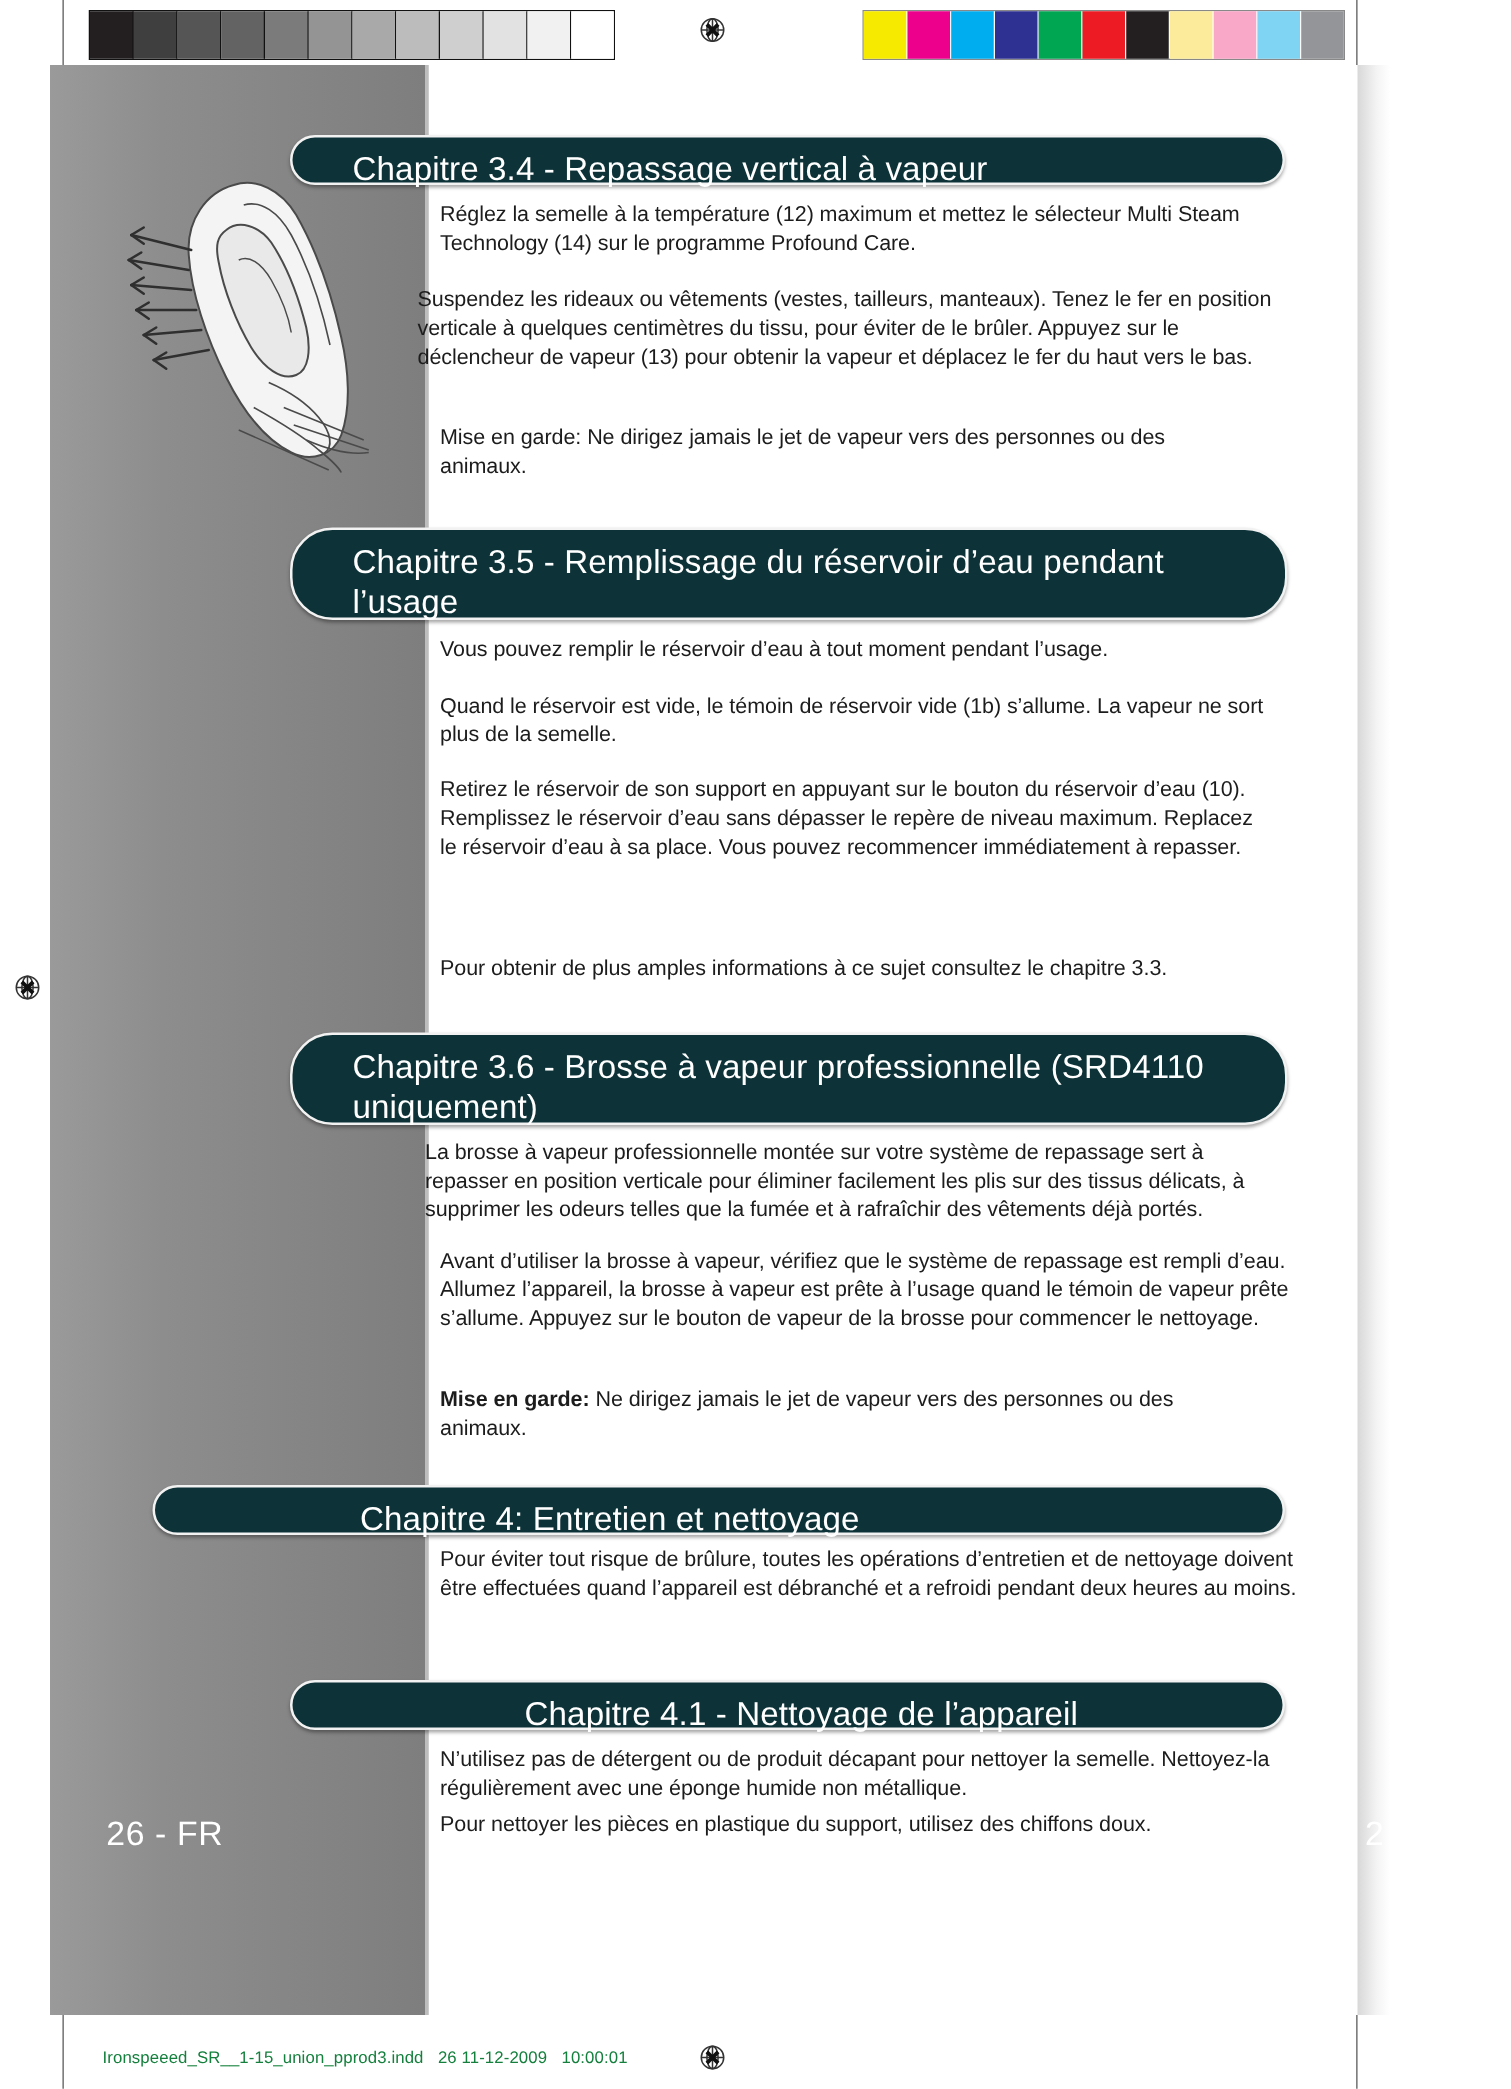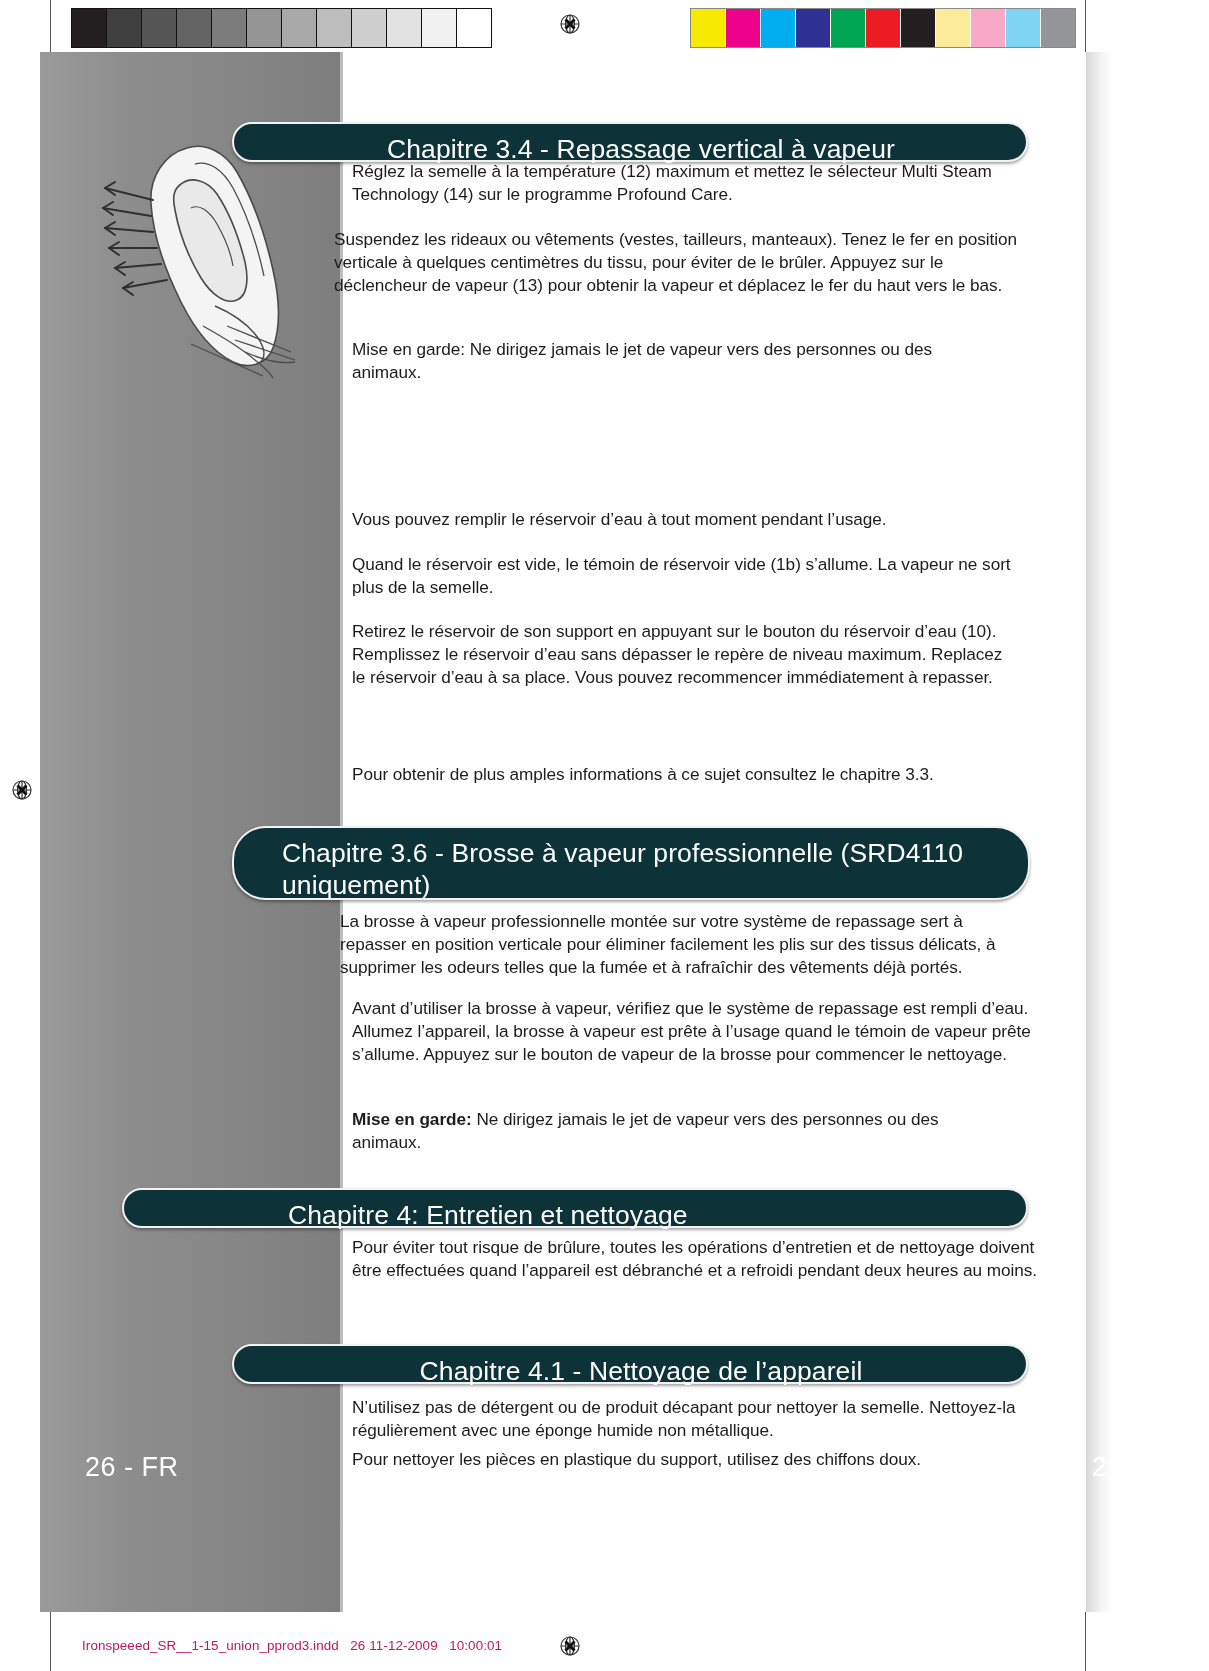--- a/index.html
+++ b/index.html
@@ -88,21 +88,21 @@
     color:#ffffff;font-size:27px;letter-spacing:.5px;
   }
   .pageno-right{
     position:absolute;left:1092px;top:1452px;
     color:#ffffff;font-size:27px;
   }
 
   
   .footer{
     position:absolute;left:82px;top:1638px;
-    color:#be185d;font-size:13.4px;letter-spacing:.1px;
+    color:#15803d;font-size:13.4px;letter-spacing:.1px;
     white-space:pre;
   }
 </style>
 </head>
 <body>
 
 <div class="page">
 
   <div class="calib">
     <div class="gray-bar" id="grayBar">
@@ -211,28 +211,29 @@
         <path d="M66 134 L20 138"></path>
           <path d="M20 138 L30 132"></path>
           <path d="M20 138 L30 145"></path>
         <path d="M72 150 L28 158"></path>
           <path d="M28 158 L38 152"></path>
           <path d="M28 158 L38 165"></path>
       </g>
     </svg>
   </div>
 
-  <div class="hbar" style="left:232px;top:122px;width:796px;height:40px;text-align:center;">Chapitre 3.4 - Repassage vertical à vapeur</div>
+  <div class="hbar" style="left:232px;top:108px;width:796px;height:40px;">Chapitre 3.4 - Repassage vertical à vapeur</div>
 
   <div class="para" style="left:352px;top:160px;width:692px;">Réglez la semelle à la température (12) maximum et mettez le sélecteur  Multi Steam Technology (14) sur le programme Profound Care.</div>
 
   <div class="para" style="left:334px;top:228px;width:692px;">Suspendez les rideaux ou vêtements (vestes, tailleurs, manteaux). Tenez le fer en position verticale à quelques centimètres du tissu, pour éviter de le brûler. Appuyez sur le déclencheur de vapeur (13) pour obtenir la vapeur et déplacez le fer du haut vers le bas.</div>
 
   <div class="para" style="left:352px;top:338px;width:640px;">Mise en garde: Ne dirigez jamais le jet de vapeur vers des personnes ou des animaux.</div>
 
+  <div class="hbar" style="left:232px;top:422px;width:798px;height:74px;">Chapitre 3.5 - Remplissage du réservoir d’eau pendant l’usage</div>
 
   <div class="para" style="left:352px;top:508px;width:692px;">Vous pouvez remplir le réservoir d’eau à tout moment pendant l’usage.</div>
 
   <div class="para" style="left:352px;top:553px;width:680px;">Quand le réservoir est vide, le témoin de réservoir vide (1b) s’allume. La vapeur ne sort plus de la semelle.</div>
 
   <div class="para" style="left:352px;top:620px;width:664px;">Retirez le réservoir de son support en appuyant sur le bouton du réservoir d’eau (10). Remplissez le réservoir d’eau sans dépasser le repère de niveau maximum. Replacez le réservoir d’eau à sa place. Vous pouvez recommencer immédiatement à repasser.</div>
 
   <div class="para" style="left:352px;top:730px;width:692px;margin-top:33px;">Pour obtenir de plus amples informations à ce sujet consultez le chapitre 3.3.</div>
 
   <div class="hbar" style="left:232px;top:826px;width:798px;height:74px;">Chapitre 3.6 - Brosse à vapeur professionnelle (SRD4110 uniquement)</div>

